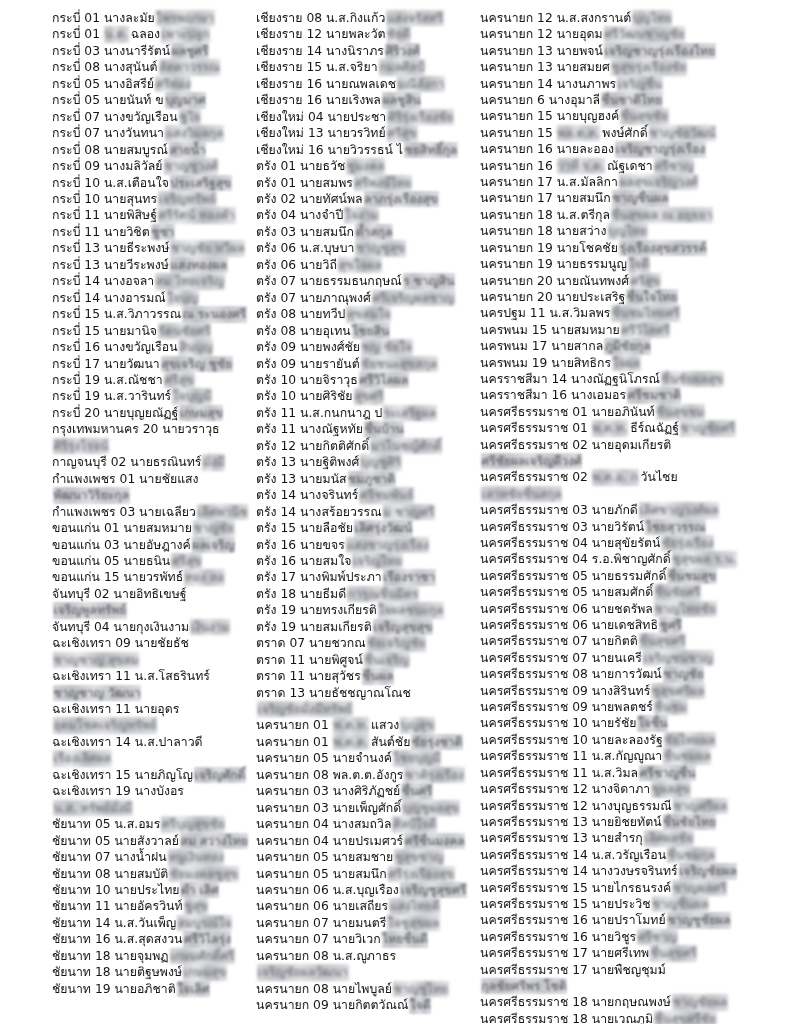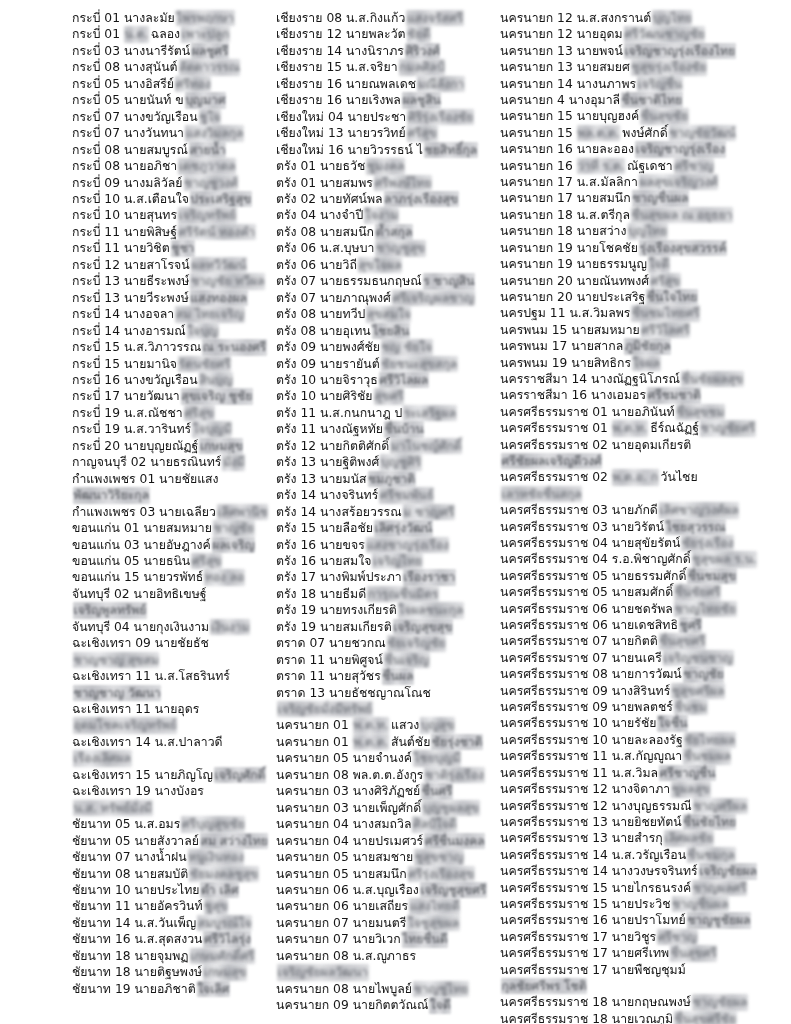--- a/index.html
+++ b/index.html
@@ -11,21 +11,21 @@
     width: 791px;
     height: 1024px;
     font-family: "DejaVu Sans", "Liberation Sans", sans-serif;
     color: #111111;
     overflow: hidden;
   }
   #page {
     width: 791px;
     height: 723px;
     box-sizing: border-box;
-    padding: 10px 8px 6px 24px;
+    padding: 10px 8px 6px 4px;
     display: flex;
     flex-direction: row;
     align-items: flex-start;
     gap: 0px;
   }
   .column {
     box-sizing: border-box;
     display: flex;
     flex-direction: column;
   }
@@ -98,38 +98,37 @@
   <div class="column col-1">
       <div class="entry"><span class="vis">กระบี่ 01 นางละมัย</span><span class="redact">ไพรพฤกษา</span></div>
       <div class="entry"><span class="vis">กระบี่ 01 </span><span class="redact pre">น.ต.</span><span class="vis">ฉลอง</span><span class="redact alt">เพาะปลูก</span></div>
       <div class="entry"><span class="vis">กระบี่ 03 นางนารีรัตน์</span><span class="redact strong">ผลชูศรี</span></div>
       <div class="entry"><span class="vis">กระบี่ 08 นางสุนันต์</span><span class="redact">ลัดดาวรรณ</span></div>
       <div class="entry"><span class="vis">กระบี่ 05 นางอิสรีย์</span><span class="redact alt">ศรีทอง</span></div>
       <div class="entry"><span class="vis">กระบี่ 05 นายนันท์ ข</span><span class="redact strong">บุญมาศ</span></div>
       <div class="entry"><span class="vis">กระบี่ 07 นางขวัญเรือน</span><span class="redact">ชูใจ</span></div>
       <div class="entry"><span class="vis">กระบี่ 07 นางวันทนา</span><span class="redact alt">แสงวิมลกุล</span></div>
       <div class="entry"><span class="vis">กระบี่ 08 นายสมบูรณ์</span><span class="redact strong">สายน้ำ</span></div>
-      <div class="entry"><span class="vis">กระบี่ 08 นายอภิชา</span><span class="redact">เดชภูวาดล</span></div>
       <div class="entry"><span class="vis">กระบี่ 09 นางมลิวัลย์</span><span class="redact alt">ชาญชูวงศ์</span></div>
       <div class="entry"><span class="vis">กระบี่ 10 น.ส.เตือนใจ</span><span class="redact strong">ประเสริฐสุข</span></div>
       <div class="entry"><span class="vis">กระบี่ 10 นายสุนทร</span><span class="redact">เจริญทรัพย์</span></div>
       <div class="entry"><span class="vis">กระบี่ 11 นายพิสิษฐ์</span><span class="redact alt">ศรีรัตน์ ทองคำ</span></div>
       <div class="entry"><span class="vis">กระบี่ 11 นายวิชิต</span><span class="redact strong">ชูชา</span></div>
-      <div class="entry"><span class="vis">กระบี่ 12 นายสาโรจน์</span><span class="redact">ผลทวีวัฒน์</span></div>
       <div class="entry"><span class="vis">กระบี่ 13 นายธีระพงษ์</span><span class="redact alt">ชาญชัย ทวีผล</span></div>
       <div class="entry"><span class="vis">กระบี่ 13 นายวีระพงษ์</span><span class="redact strong">แสงทองผล</span></div>
       <div class="entry"><span class="vis">กระบี่ 14 นางอจลา</span><span class="redact">สม ไทยเจริญ</span></div>
       <div class="entry"><span class="vis">กระบี่ 14 นางอารมณ์</span><span class="redact alt">ใจบุญ</span></div>
       <div class="entry"><span class="vis">กระบี่ 15 น.ส.วิภาวรรณ</span><span class="redact strong">ณ ระนองศรี</span></div>
       <div class="entry"><span class="vis">กระบี่ 15 นายมานิจ</span><span class="redact">รัตนชัยศรี</span></div>
       <div class="entry"><span class="vis">กระบี่ 16 นางขวัญเรือน</span><span class="redact alt">สินบุญ</span></div>
       <div class="entry"><span class="vis">กระบี่ 17 นายวัฒนา</span><span class="redact strong">สุขเจริญ ชูชัย</span></div>
       <div class="entry"><span class="vis">กระบี่ 19 น.ส.ณัชชา</span><span class="redact">ศรีสุข</span></div>
       <div class="entry"><span class="vis">กระบี่ 19 น.ส.วารินทร์</span><span class="redact alt">ใจบุญมี</span></div>
       <div class="entry"><span class="vis">กระบี่ 20 นายบุญยณัฏฐ์</span><span class="redact strong">เกษมสุข</span></div>
+      <div class="entry"><span class="vis">กรุงเทพมหานคร 20 นายวราวุธ</span><span class="redact">ศิริรุ่งโรจน์</span></div>
       <div class="entry"><span class="vis">กาญจนบุรี 02 นายธรณินทร์</span><span class="redact alt">มั่งมี</span></div>
       <div class="entry"><span class="vis">กำแพงเพชร 01 นายชัยแสง</span><span class="redact strong">พัฒนาวิริยะกุล</span></div>
       <div class="entry"><span class="vis">กำแพงเพชร 03 นายเฉลียว</span><span class="redact">เลิศพานิช</span></div>
       <div class="entry"><span class="vis">ขอนแก่น 01 นายสมหมาย</span><span class="redact alt">ชาญชัย</span></div>
       <div class="entry"><span class="vis">ขอนแก่น 03 นายอัษฎางค์</span><span class="redact strong">ผลเจริญ</span></div>
       <div class="entry"><span class="vis">ขอนแก่น 05 นายธนิน</span><span class="redact">ศรีสุข</span></div>
       <div class="entry"><span class="vis">ขอนแก่น 15 นายวรพัทธ์</span><span class="redact alt">ทอง ลอ</span></div>
       <div class="entry"><span class="vis">จันทบุรี 02 นายอิทธิเขษฐ์</span><span class="redact strong">เจริญพูลทรัพย์</span></div>
       <div class="entry"><span class="vis">จันทบุรี 04 นายกุงเงินงาม</span><span class="redact">เงินงาม</span></div>
       <div class="entry"><span class="vis">ฉะเชิงเทรา 09 นายชัยธัช</span><span class="redact alt">ชาญชาญ สุขสม</span></div>
@@ -157,21 +156,21 @@
       <div class="entry"><span class="vis">เชียงราย 15 น.ส.จริยา</span><span class="redact">กมลศิลป์</span></div>
       <div class="entry"><span class="vis">เชียงราย 16 นายณพลเดช</span><span class="redact alt">มณีลังกา</span></div>
       <div class="entry"><span class="vis">เชียงราย 16 นายเริงพล</span><span class="redact strong">ผลชูสิน</span></div>
       <div class="entry"><span class="vis">เชียงใหม่ 04 นายประชา</span><span class="redact">ศิริรุ่งเรืองชัย</span></div>
       <div class="entry"><span class="vis">เชียงใหม่ 13 นายวรวิทย์</span><span class="redact alt">ศรีสุข</span></div>
       <div class="entry"><span class="vis">เชียงใหม่ 16 นายวิวรรธน์ ไ</span><span class="redact strong">ชยสิทธิ์กุล</span></div>
       <div class="entry"><span class="vis">ตรัง 01 นายธวัช</span><span class="redact">ชูมงคล</span></div>
       <div class="entry"><span class="vis">ตรัง 01 นายสมพร</span><span class="redact alt">ศรีพงษ์ไทย</span></div>
       <div class="entry"><span class="vis">ตรัง 02 นายทัศน์พล</span><span class="redact strong">ลาภรุ่งเรืองสุข</span></div>
       <div class="entry"><span class="vis">ตรัง 04 นางจำปี</span><span class="redact alt">ใจงาม</span></div>
-      <div class="entry"><span class="vis">ตรัง 08 นายสมนึก</span><span class="redact strong">ด้ำสกุล</span></div>
+      <div class="entry"><span class="vis">ตรัง 03 นายสมนึก</span><span class="redact strong">ด้ำสกุล</span></div>
       <div class="entry"><span class="vis">ตรัง 06 น.ส.บุษบา</span><span class="redact">ชาญชูสุข</span></div>
       <div class="entry"><span class="vis">ตรัง 06 นายวิถี</span><span class="redact alt">สุขใจผล</span></div>
       <div class="entry"><span class="vis">ตรัง 07 นายธรรมธนกฤษณ์</span><span class="redact strong">ร ชาญสิน</span></div>
       <div class="entry"><span class="vis">ตรัง 07 นายภาณุพงศ์</span><span class="redact">ศรีเจริญผลชาญ</span></div>
       <div class="entry"><span class="vis">ตรัง 08 นายทวีป</span><span class="redact alt">สุขสมใจ</span></div>
       <div class="entry"><span class="vis">ตรัง 08 นายอุเทน</span><span class="redact strong">ไชยสิน</span></div>
       <div class="entry"><span class="vis">ตรัง 09 นายพงศ์ชัย</span><span class="redact">ชญ ชัยใจ</span></div>
       <div class="entry"><span class="vis">ตรัง 09 นายรายันต์</span><span class="redact alt">ชัยชนะสุขสกุล</span></div>
       <div class="entry"><span class="vis">ตรัง 10 นายจิราวุธ</span><span class="redact strong">ศรีวิไลผล</span></div>
       <div class="entry"><span class="vis">ตรัง 10 นายศิริชัย</span><span class="redact">สุขศรี</span></div>
@@ -210,21 +209,21 @@
       <div class="entry"><span class="vis">นครนายก 08 น.ส.ญูภาธร</span><span class="redact">เจริญชัยผลวัฒนา</span></div>
       <div class="entry"><span class="vis">นครนายก 08 นายไพบูลย์</span><span class="redact alt">ชาญชูไทย</span></div>
       <div class="entry"><span class="vis">นครนายก 09 นายกิตตวัณณ์</span><span class="redact strong">ใจดี</span></div>
     </div>
   <div class="column col-3">
       <div class="entry"><span class="vis">นครนายก 12 น.ส.สงกรานต์</span><span class="redact">บุญไทย</span></div>
       <div class="entry"><span class="vis">นครนายก 12 นายอุดม</span><span class="redact alt">ศรีวัฒนชาญชัย</span></div>
       <div class="entry"><span class="vis">นครนายก 13 นายพจน์</span><span class="redact strong">เจริญชาญรุ่งเรืองไทย</span></div>
       <div class="entry"><span class="vis">นครนายก 13 นายสมยศ</span><span class="redact">ชูสุขรุ่งเรืองชัย</span></div>
       <div class="entry"><span class="vis">นครนายก 14 นางนภาพร</span><span class="redact alt">เจริญชื่น</span></div>
-      <div class="entry"><span class="vis">นครนายก 4 นางอุมาลี</span><span class="redact strong">ชื่นชาติไทย</span></div>
+      <div class="entry"><span class="vis">นครนายก 6 นางอุมาลี</span><span class="redact strong">ชื่นชาติไทย</span></div>
       <div class="entry"><span class="vis">นครนายก 15 นายบุญฮงค์</span><span class="redact">ชื่นสุขชัย</span></div>
       <div class="entry"><span class="vis">นครนายก 15 </span><span class="redact pre">พล.ต.ต.</span><span class="vis">พงษ์ศักดิ์</span><span class="redact alt">ชาญชัยวัฒน์</span></div>
       <div class="entry"><span class="vis">นครนายก 16 นายละออง</span><span class="redact strong">เจริญชาญรุ่งเรือง</span></div>
       <div class="entry"><span class="vis">นครนายก 16 </span><span class="redact pre">ว่าที่ ร.ต.</span><span class="vis">ณัฐเดชา</span><span class="redact">ศรีชาญ</span></div>
       <div class="entry"><span class="vis">นครนายก 17 น.ส.มัลลิกา</span><span class="redact alt">ผลสุขเจริญวงศ์</span></div>
       <div class="entry"><span class="vis">นครนายก 17 นายสมนึก</span><span class="redact strong">ชาญชื่นผล</span></div>
       <div class="entry"><span class="vis">นครนายก 18 น.ส.ตรีกุล</span><span class="redact">ชื่นสุขผล ณ อยุธยา</span></div>
       <div class="entry"><span class="vis">นครนายก 18 นายสว่าง</span><span class="redact alt">บุญไทย</span></div>
       <div class="entry"><span class="vis">นครนายก 19 นายโชคชัย</span><span class="redact strong">รุ่งเรืองสุขสวรรค์</span></div>
       <div class="entry"><span class="vis">นครนายก 19 นายธรรมนูญ</span><span class="redact">ใจดี</span></div>
@@ -259,20 +258,20 @@
       <div class="entry"><span class="vis">นครศรีธรรมราช 11 น.ส.วิมล</span><span class="redact strong">ศรีชาญชื่น</span></div>
       <div class="entry"><span class="vis">นครศรีธรรมราช 12 นางจิดาภา</span><span class="redact">ชูผลสุข</span></div>
       <div class="entry"><span class="vis">นครศรีธรรมราช 12 นางบุญธรรมณี</span><span class="redact alt">ชาญศรีผล</span></div>
       <div class="entry"><span class="vis">นครศรีธรรมราช 13 นายยิชยทัตน์</span><span class="redact strong">ชื่นชัยไทย</span></div>
       <div class="entry"><span class="vis">นครศรีธรรมราช 13 นายสำรกุ</span><span class="redact">เลิศผลชัย</span></div>
       <div class="entry"><span class="vis">นครศรีธรรมราช 14 น.ส.วรัญเรือน</span><span class="redact alt">ชื่นชมกุล</span></div>
       <div class="entry"><span class="vis">นครศรีธรรมราช 14 นางวงษรจรินทร์</span><span class="redact strong">เจริญชัยผล</span></div>
       <div class="entry"><span class="vis">นครศรีธรรมราช 15 นายไกรธนรงค์</span><span class="redact">ชาญผลศรี</span></div>
       <div class="entry"><span class="vis">นครศรีธรรมราช 15 นายประวิช</span><span class="redact alt">ชาญชื่นผล</span></div>
       <div class="entry"><span class="vis">นครศรีธรรมราช 16 นายปราโมทย์</span><span class="redact strong">ชาญชูชัยผล</span></div>
-      <div class="entry"><span class="vis">นครศรีธรรมราช 17 นายวิชูร</span><span class="redact">ศรีชาญ</span></div>
+      <div class="entry"><span class="vis">นครศรีธรรมราช 16 นายวิชูร</span><span class="redact">ศรีชาญ</span></div>
       <div class="entry"><span class="vis">นครศรีธรรมราช 17 นายศรีเทพ</span><span class="redact alt">ชื่นสุขศรี</span></div>
       <div class="entry"><span class="vis">นครศรีธรรมราช 17 นายพืชญชุมม์</span><span class="redact strong">กุลชัยศรีพร โชติ</span></div>
       <div class="entry"><span class="vis">นครศรีธรรมราช 18 นายกฤษณพงษ์</span><span class="redact">ชาญชัยผล</span></div>
       <div class="entry"><span class="vis">นครศรีธรรมราช 18 นายเวณภูมิ</span><span class="redact alt">ชื่นสุขศรีชัย</span></div>
     </div>
 
 </div>
 
 </body></html>

